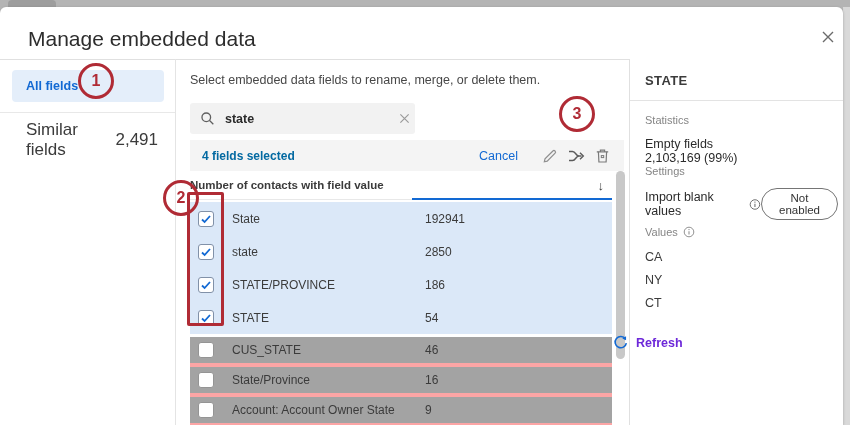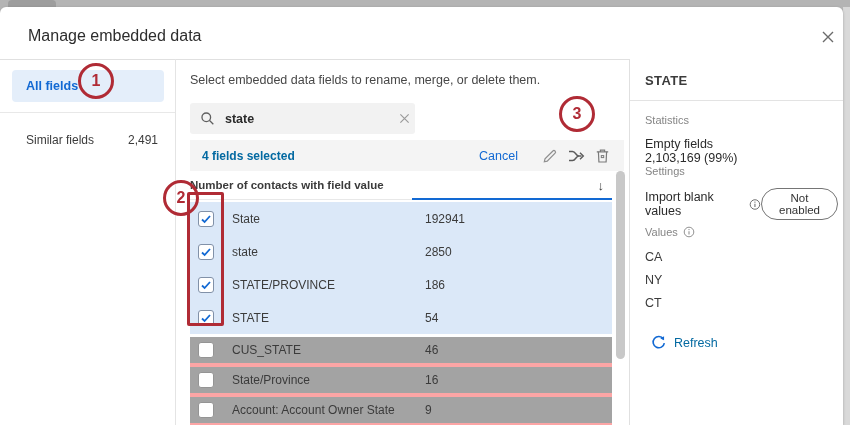--- a/index.html
+++ b/index.html
@@ -9,35 +9,35 @@
 
   
   .top-strip { position:absolute; left:0; top:0; width:850px; height:7px; background:#b4b4b4; }
   .top-tab   { position:absolute; left:8px; top:0; width:48px; height:7px; background:#9d9d9d; border-radius:4px 4px 0 0; }
   .right-strip{ position:absolute; left:843px; top:7px; width:7px; height:418px; background:#d9d9d9; }
 
   .modal { position:absolute; left:0; top:7px; width:843px; height:418px;
            background:#ffffff; border-radius:6px 6px 0 0; box-shadow:0 1px 3px rgba(0,0,0,.25); }
 
   
-  .dlg-title { position:absolute; left:28px; top:20px; font-size:16px; color:#2d2d2d; }
+  .dlg-title { position:absolute; left:28px; top:20px; font-size:21px; color:#2d2d2d; }
   .close-btn { position:absolute; left:816px; top:18px; width:24px; height:24px; cursor:pointer;
                display:flex; align-items:center; justify-content:center; }
   .hdr-divider { position:absolute; left:0; top:52px; width:629px; height:1px; background:#e0e0e0; }
   .v-divider-sidebar { position:absolute; left:175px; top:52px; width:1px; height:373px; background:#e4e4e4; }
   .v-divider-panel   { position:absolute; left:629px; top:52px; width:1px; height:373px; background:#e0e0e0; }
 
   
   .all-fields { position:absolute; left:12px; top:63px; width:152px; height:32px; background:#e4eefa;
                 border-radius:4px; display:flex; align-items:center; padding-left:14px;
                 color:#1269d3; font-size:12.5px; font-weight:600; cursor:pointer; }
   .sidebar-hdiv { position:absolute; left:0; top:105px; width:175px; height:1px; background:#e8e8e8; }
   .similar-fields { position:absolute; left:12px; top:124px; width:152px; height:18px;
                     display:flex; align-items:center; justify-content:space-between;
-                    padding:0 6px 0 14px; font-size:12px; color:#3b3b3b; cursor:pointer; }
+                    padding:0 6px 0 14px; font-size:17px; color:#3b3b3b; cursor:pointer; }
 
   
   .instruction { position:absolute; left:190px; top:66px; font-size:12.5px; color:#474747; }
   .search-box { position:absolute; left:190px; top:96px; width:225px; height:31px; background:#f2f2f2;
                 border-radius:3px; display:flex; align-items:center; padding:0 10px; }
   .search-box svg { flex:0 0 auto; }
   .search-input { flex:1; border:none; background:transparent; outline:none; margin-left:10px;
                   font-size:12.5px; font-weight:600; color:#2b2b2b;
                   font-family:"Liberation Sans","DejaVu Sans",sans-serif; }
   .search-clear { flex:0 0 auto; cursor:pointer; display:flex; }
@@ -79,22 +79,22 @@
   .sec-label { position:absolute; left:645px; font-size:11px; color:#858585; display:flex; align-items:center; gap:5px; }
   .stat-row { position:absolute; left:645px; top:130px; width:188px; display:flex;
               justify-content:space-between; font-size:12.5px; color:#2b2b2b;flex-direction:column; }
   .import-row { position:absolute; left:645px; top:181px; width:193px; display:flex;
                 align-items:center; }
   .import-label { font-size:12.5px; color:#2b2b2b; display:flex; align-items:center; gap:5px; }
   .not-enabled-btn { margin-left:auto; font-size:11.5px; color:#333; background:#fff;
                      border:1px solid #757575; border-radius:16px; padding:3px 9px; cursor:pointer;
                      font-family:"Liberation Sans","DejaVu Sans",sans-serif; }
   .value-item { position:absolute; left:645px; font-size:12.5px; color:#3b3b3b; }
-  .refresh-link { position:absolute; left:651px; top:328px; display:flex; align-items:center;
-                  gap:8px; cursor:pointer; color:#0369a1; font-size:12.5px; font-weight:400; }
+  .refresh-link { position:absolute; left:613px; top:328px; display:flex; align-items:center;
+                  gap:8px; cursor:pointer; color:#6d28d9; font-size:12.5px; font-weight:700; }
 
   
   .ann-circle { position:absolute; width:36px; height:36px; border:3.5px solid #b02b35;
                 border-radius:50%; display:flex; align-items:center; justify-content:center;
                 font-size:16px; font-weight:700; color:#b02b35; z-index:50; background:transparent; }
   .ann-1 { left:78px;  top:63px; }
   .ann-2 { left:163px; top:180px; }
   .ann-3 { left:559px; top:96px; }
   .ann-rect { position:absolute; left:187px; top:192px; width:37px; height:134px;
               border:3px solid #b02b35; border-radius:2px; z-index:40; }

